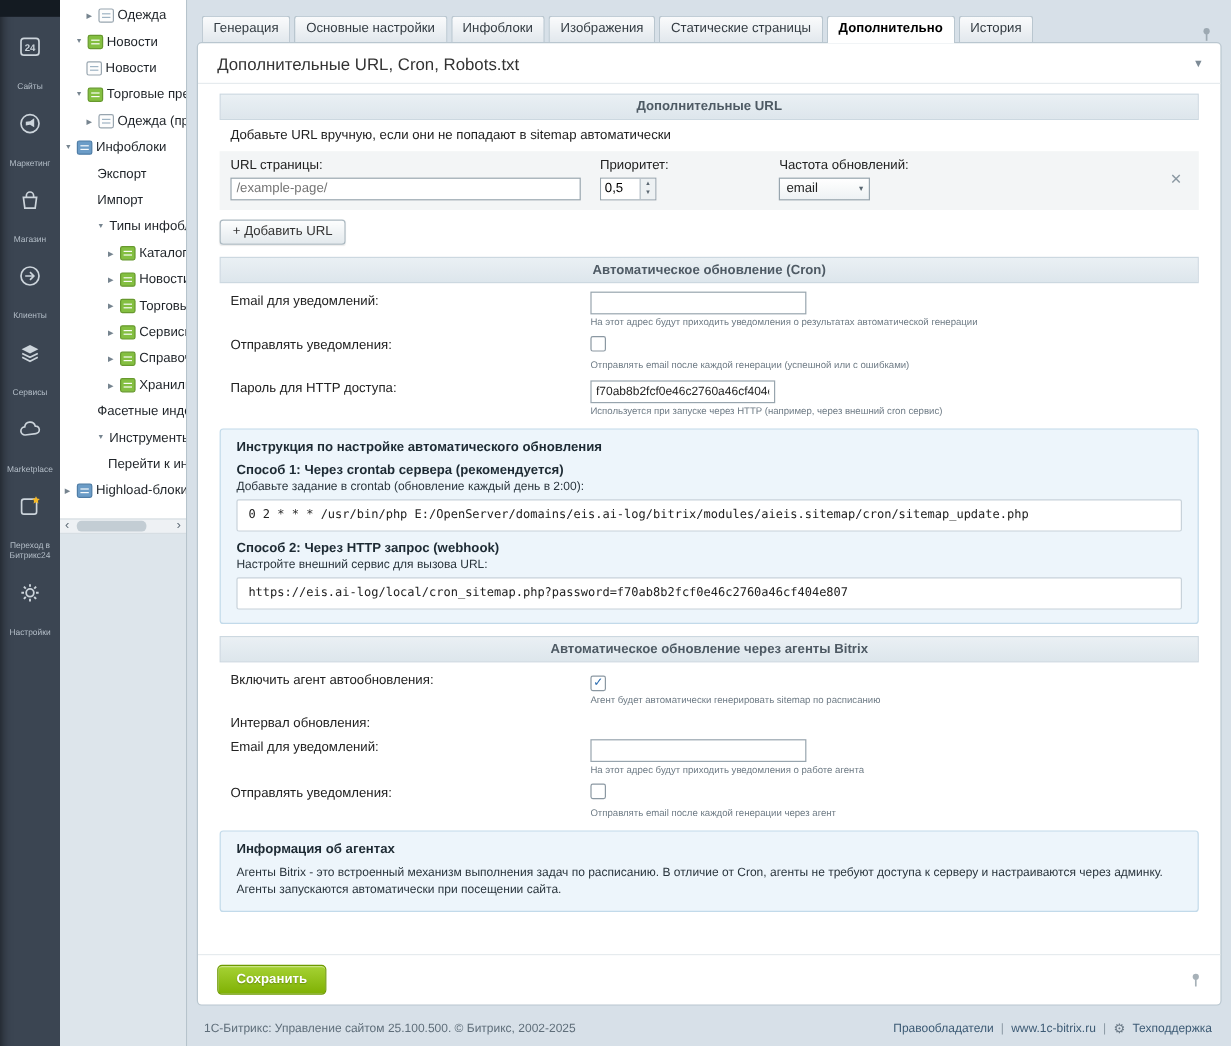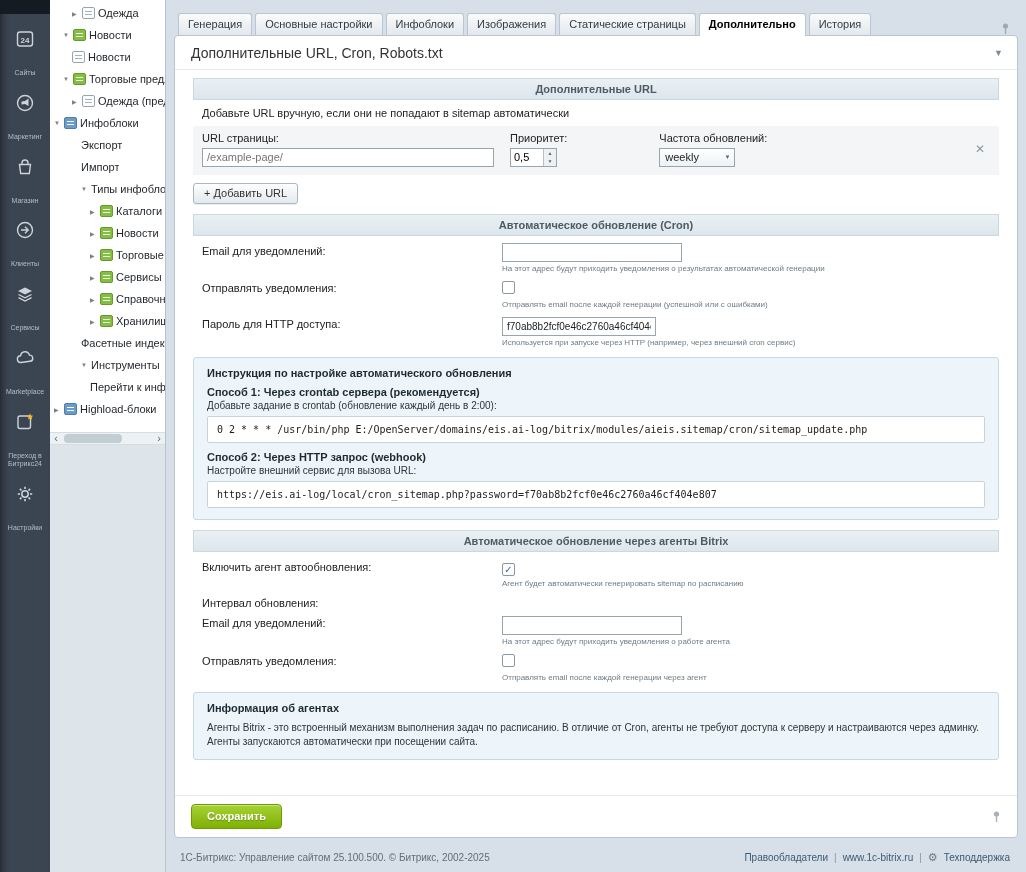--- a/index.html
+++ b/index.html
@@ -11,21 +11,21 @@
   .rail { width:50px; background:#3b4552; flex-shrink:0; display:flex; flex-direction:column;
           box-shadow:inset 10px 0 10px -10px rgba(0,0,0,.7); }
   .rail-top { height:14px; width:100%; background:#141b22; }
   .rail-items { display:flex; flex-direction:column; align-items:center; padding-top:8px; }
   .rail-item { width:100%; padding:7px 1px 8px; display:flex; flex-direction:column; align-items:center; gap:20px; cursor:pointer; }
   .rail-icon { width:20px; height:20px; display:block; }
   .rail-icon svg { width:20px; height:20px; display:block; }
   .rail-label { font-size:7px; color:#b4bec8; text-align:center; line-height:1.25; max-width:46px; }
 
   
-  .tree-wrap { width:116px; background:#fff; border-right:1px solid #b6c3cc; flex-shrink:0; position:relative; }
+  .tree-wrap { width:106px; background:#fff; border-right:1px solid #b6c3cc; flex-shrink:0; position:relative; }
   .tree-items { padding-top:2px; }
   .tree-item { display:flex; align-items:center; height:22px; font-size:11px; color:#1f2429; cursor:pointer; white-space:nowrap; overflow:hidden; }
   .tree-arrow { width:10px; flex-shrink:0; font-size:6px; color:#76848f; text-align:left; }
   .ti { width:13px; height:12px; border-radius:2px; margin-right:3px; flex-shrink:0; position:relative; }
   .ti.green { background:#84bf41; border:1px solid #67992e; }
   .ti.blue  { background:#6b9cc7; border:1px solid #4f7da6; }
   .ti.doc   { background:#fdfdfd; border:1px solid #98a5af; }
   .ti::after { content:""; position:absolute; left:2px; right:2px; top:3px; height:1px;
                background:rgba(255,255,255,.95); box-shadow:0 3px 0 rgba(255,255,255,.95); }
   .ti.doc::after { background:#9fb4c4; box-shadow:0 3px 0 #9fb4c4; }
@@ -352,21 +352,21 @@
               <input type="text" value="0,5" style="">
               <span class="spin">
                   <span class="up"></span>
                   <span class="dn"></span>
                 </span>
             </span>
           </div>
           <div class="url-field f-freq">
             <label>Частота обновлений:</label>
             <span class="select">
-              <span>weekly</span>
+              <span>email</span>
               <span class="sel-arrow"></span>
             </span>
           </div>
           <span class="x-btn"></span>
         </div>
 
         <button class="btn-light">+ Добавить URL</button>
 
         
         <div class="section-header">Автоматическое обновление (Cron)</div>

